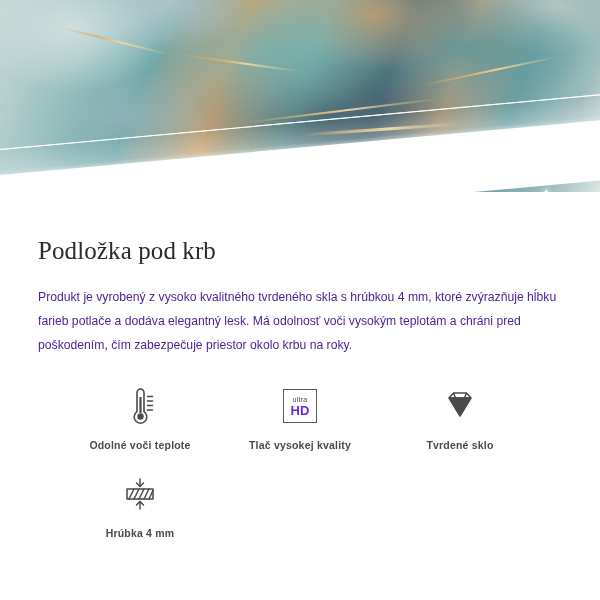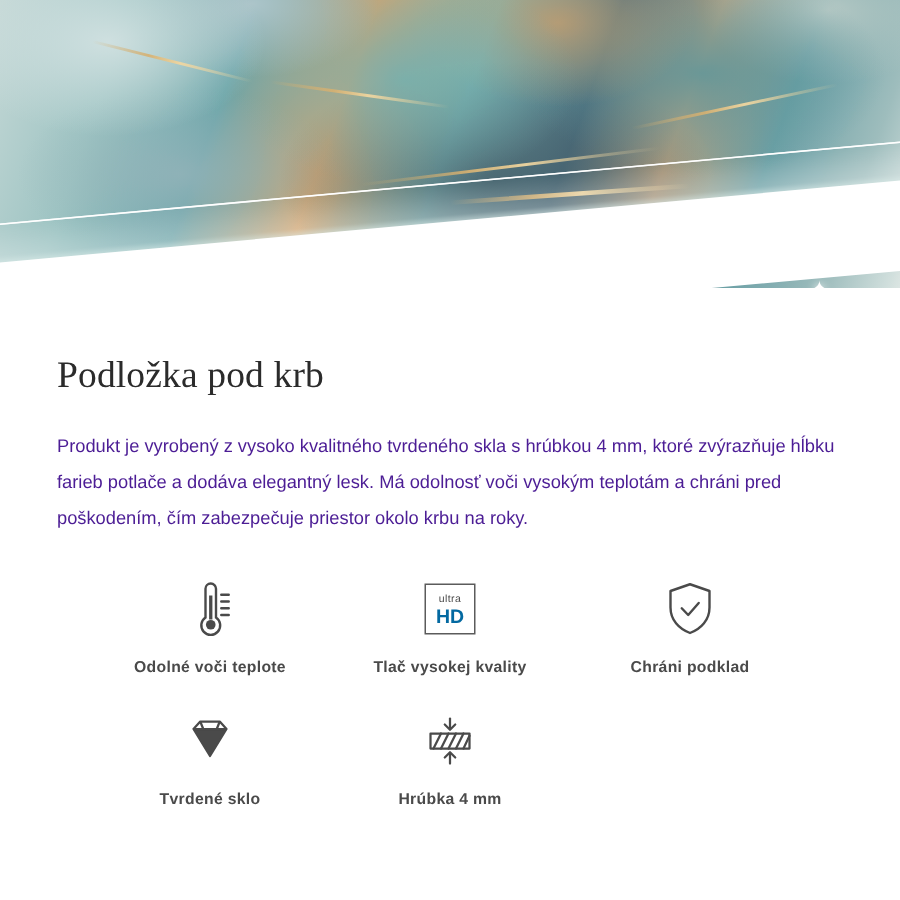--- a/index.html
+++ b/index.html
@@ -166,21 +166,21 @@
     line-height: 1;
   }
   .ultrahd-box .u-top {
     font-size: 7px;
     color: #4a4a4a;
     letter-spacing: 0.3px;
   }
   .ultrahd-box .u-bot {
     font-size: 13px;
     font-weight: bold;
-    color: #0369a1;
+    color: #6d28d9;
     margin-top: 1px;
   }
 </style>
 </head>
 <body>
 
 <div class="page">
 
   <div class="hero">
     <div class="hero-art"></div>
@@ -221,29 +221,20 @@
       <div class="feature">
         <div class="feature-icon">
           <div class="ultrahd-box">
             <span class="u-top">ultra</span>
             <span class="u-bot">HD</span>
           </div>
         </div>
         <div class="feature-label">Tlač vysokej kvality</div>
       </div>
 
-      <div class="feature">
-        <div class="feature-icon">
-          <svg width="40" height="44" viewBox="0 0 40 44" fill="none" stroke="#4a4a4a" stroke-width="1.6" stroke-linejoin="round" stroke-linecap="round">
-            <path d="M20 5.5 33 10v11c0 8.2-5.5 14.2-13 17-7.5-2.8-13-8.8-13-17V10z"></path>
-            <path d="M14.5 21.5 18.8 26l7-8"></path>
-          </svg>
-        </div>
-        <div class="feature-label">Chráni podklad</div>
-      </div>
 
       <div class="feature">
         <div class="feature-icon">
           <svg width="44" height="40" viewBox="0 0 44 40" fill="none" stroke="#4a4a4a" stroke-width="1.5" stroke-linejoin="round">
             <path d="M11 12h22l-11 18z" fill="#4a4a4a" stroke="#4a4a4a"></path>
             <path d="M11 12 15.5 7h13L33 12"></path>
             <path d="M15.5 7 17.5 12M28.5 7 26.5 12M11 12h22"></path>
           </svg>
         </div>
         <div class="feature-label">Tvrdené sklo</div>

